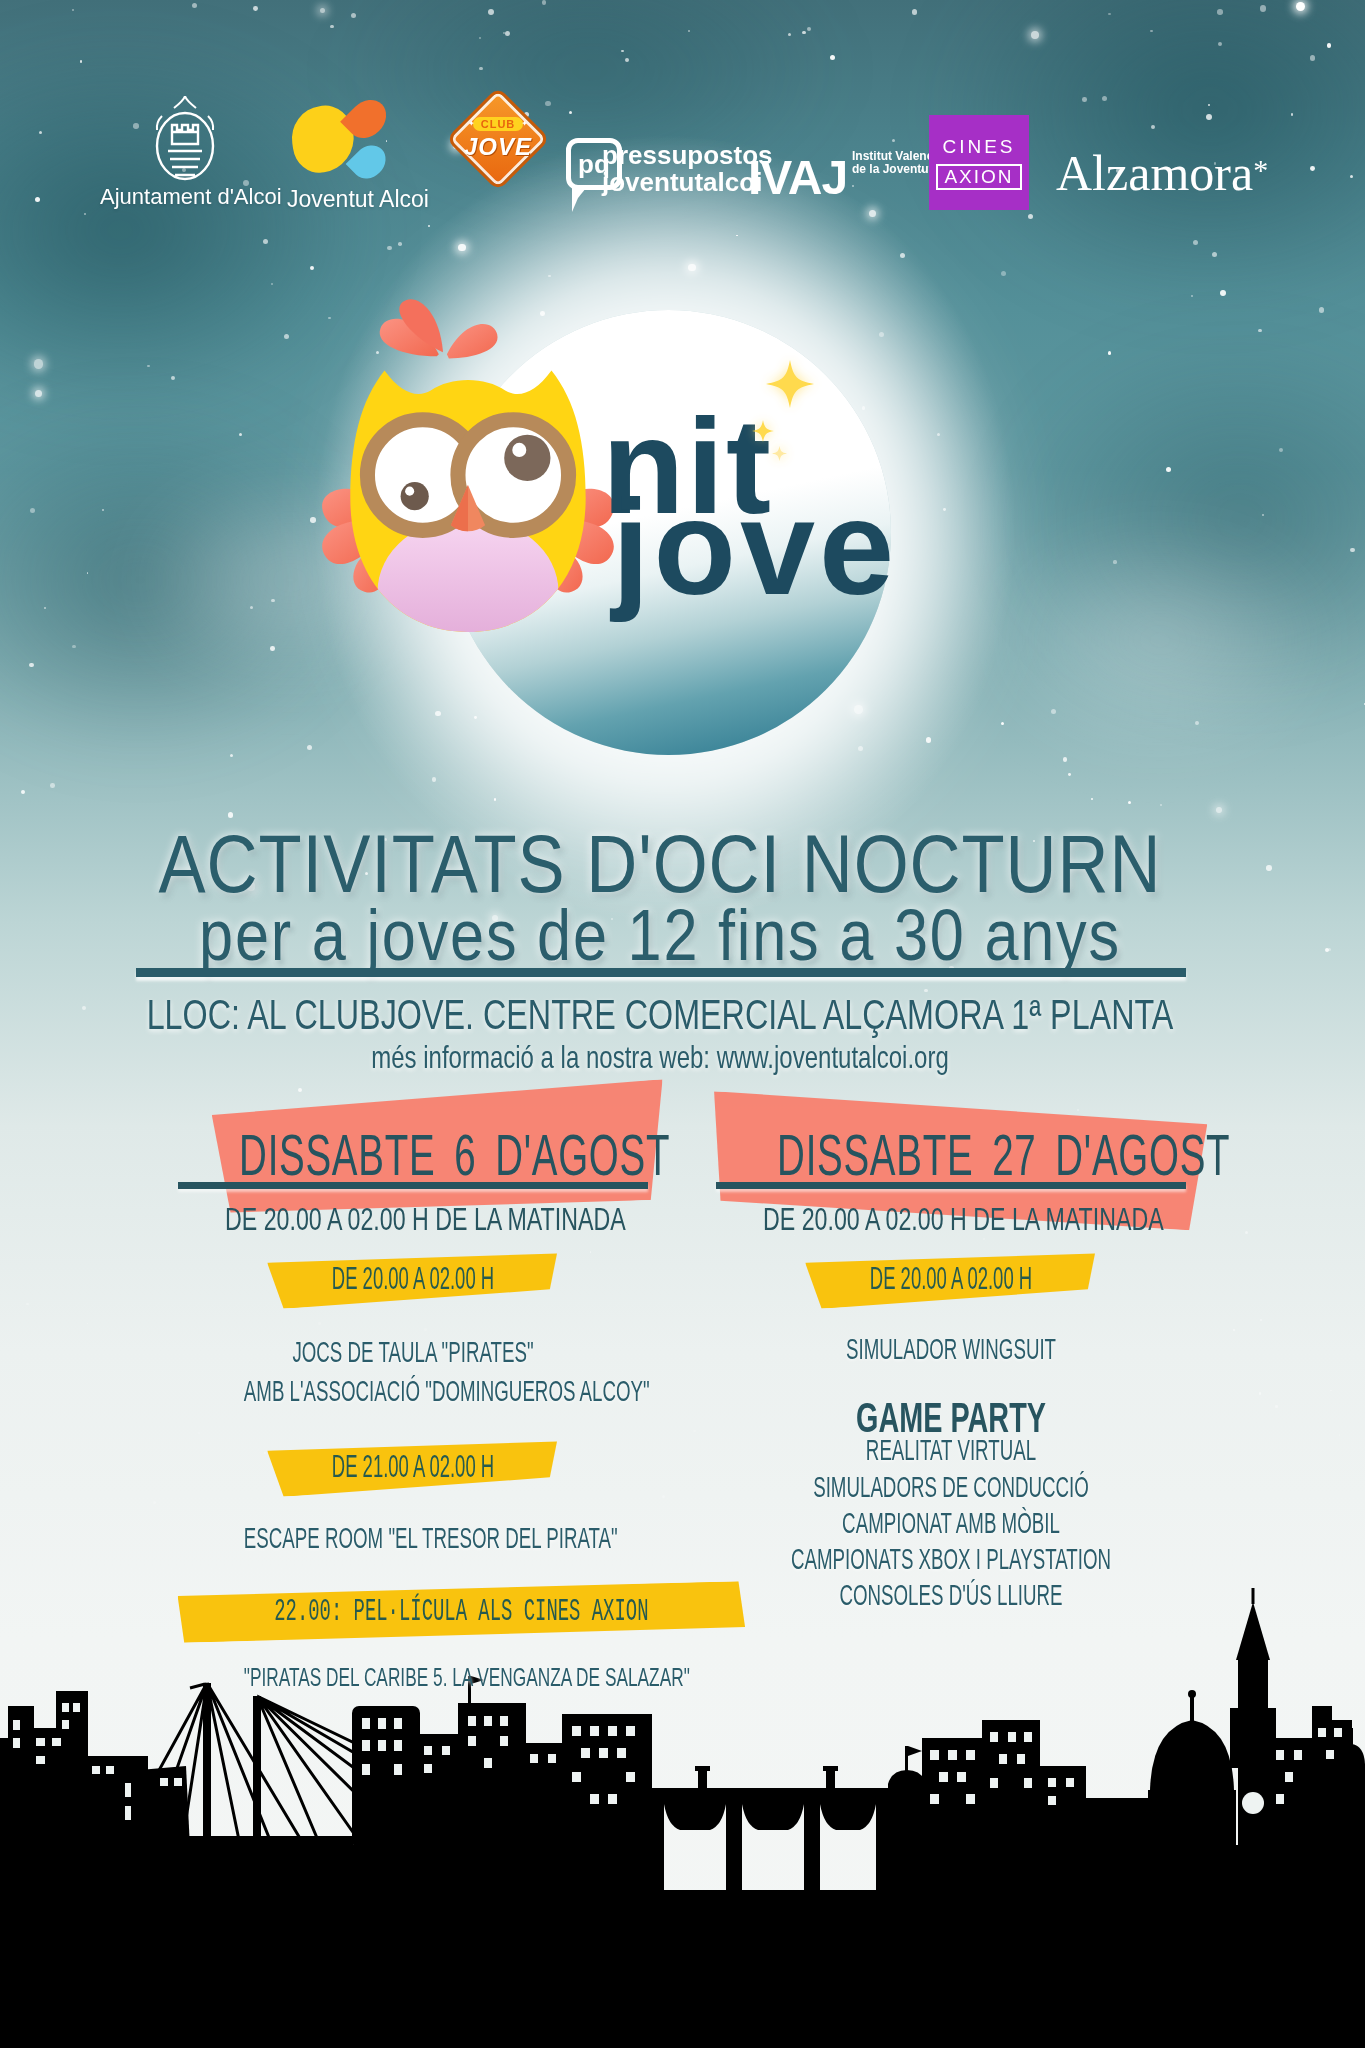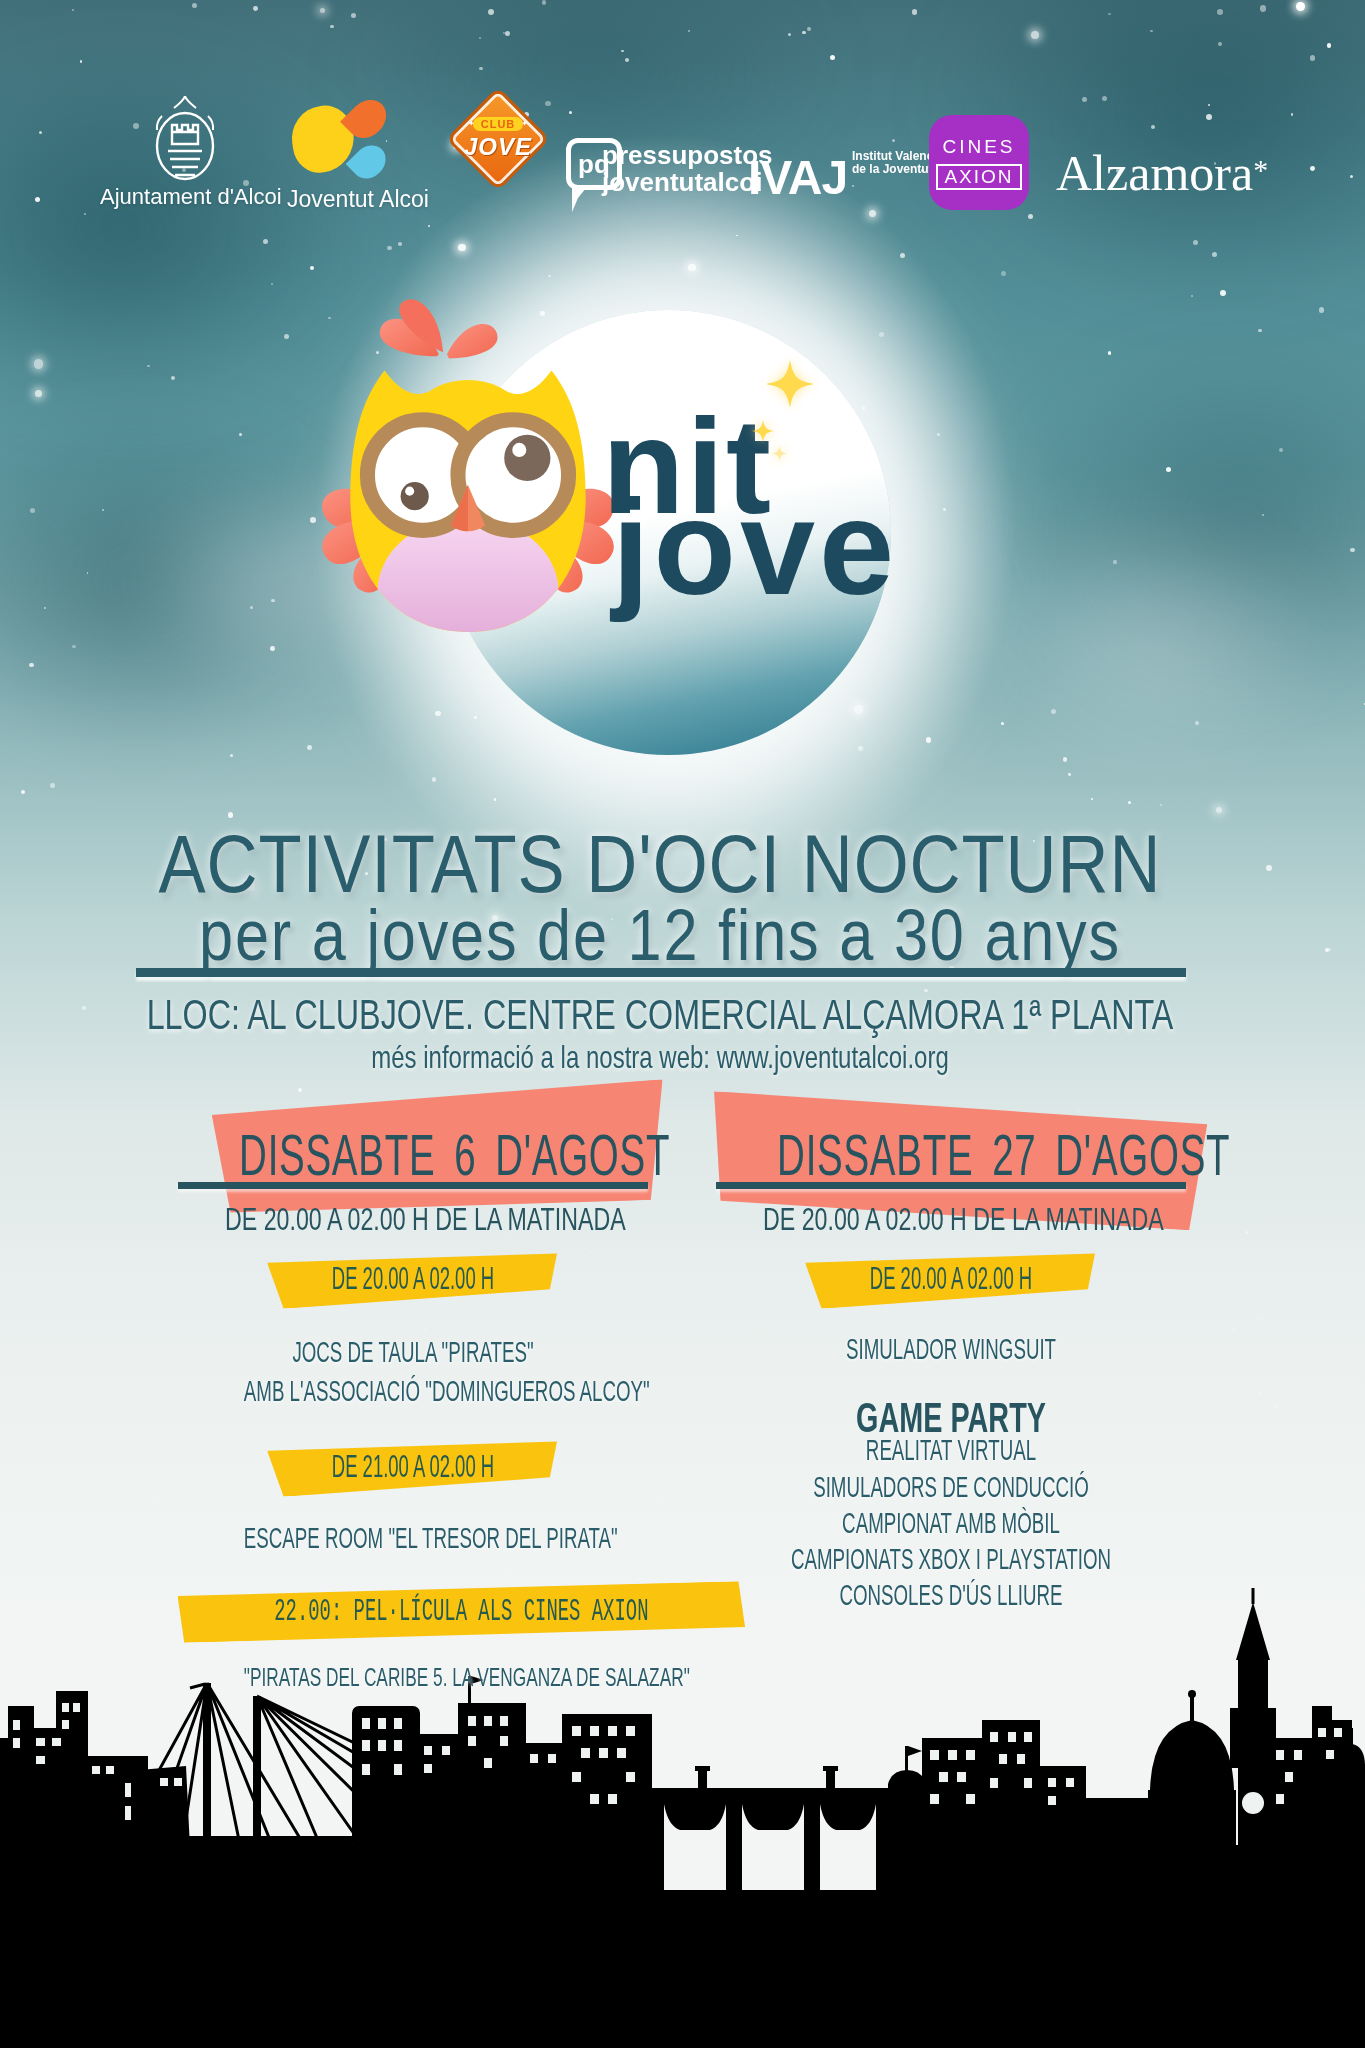--- a/index.html
+++ b/index.html
@@ -78,21 +78,21 @@
   .cj-club{background:#ffd21f;color:#e8650e;font-weight:bold;font-size:11px;border-radius:8px;padding:1px 8px;letter-spacing:1px;}
   .cj-jove{color:#fff;font-weight:bold;font-style:italic;font-size:24px;letter-spacing:1px;margin-top:2px;text-shadow:1px 1px 0 #b34d05;}
   .cj-star{color:#fff;font-size:8px;position:absolute;}
   .pq-bubble{position:absolute;left:566px;top:138px;width:46px;height:42px;border:5px solid #fff;border-radius:12px;
     display:flex;align-items:center;justify-content:center;font-weight:bold;font-size:26px;color:#fff;}
   .pq-tail{position:absolute;left:572px;top:188px;width:0;height:0;border-left:6px solid #fff;border-right:8px solid transparent;border-bottom:14px solid transparent;border-top:10px solid #fff;}
   .pq-text{position:absolute;left:602px;top:142px;font-weight:bold;font-size:26px;line-height:27px;color:#fff;}
   .ivaj{position:absolute;left:748px;top:138px;font-weight:bold;font-size:48px;letter-spacing:-1px;color:#fff;margin-top:12px;}
   .ivaj-sub{position:absolute;left:852px;top:150px;font-weight:bold;font-size:12px;line-height:13px;color:#fff;}
   .cines{position:absolute;left:929px;top:115px;width:100px;height:95px;background:#a62fc6;
-    display:flex;flex-direction:column;align-items:center;justify-content:center;border-radius:23px;}
+    display:flex;flex-direction:column;align-items:center;justify-content:center;}
   .cines-1{color:#fff;font-size:19px;letter-spacing:3px;}
   .cines-2{color:#fff;font-size:19px;letter-spacing:2px;border:2px solid #fff;padding:0 6px;margin-top:6px;}
   .alz{position:absolute;left:1056px;top:144px;font-family:"Liberation Serif",serif;font-size:50px;color:#fff;}
   .alz .ast{font-size:60%;vertical-align:30%;}
   .skyline{position:absolute;left:0;top:1588px;width:1365px;height:460px;}
 </style>
 </head>
 <body>
 
 <div class="poster">

